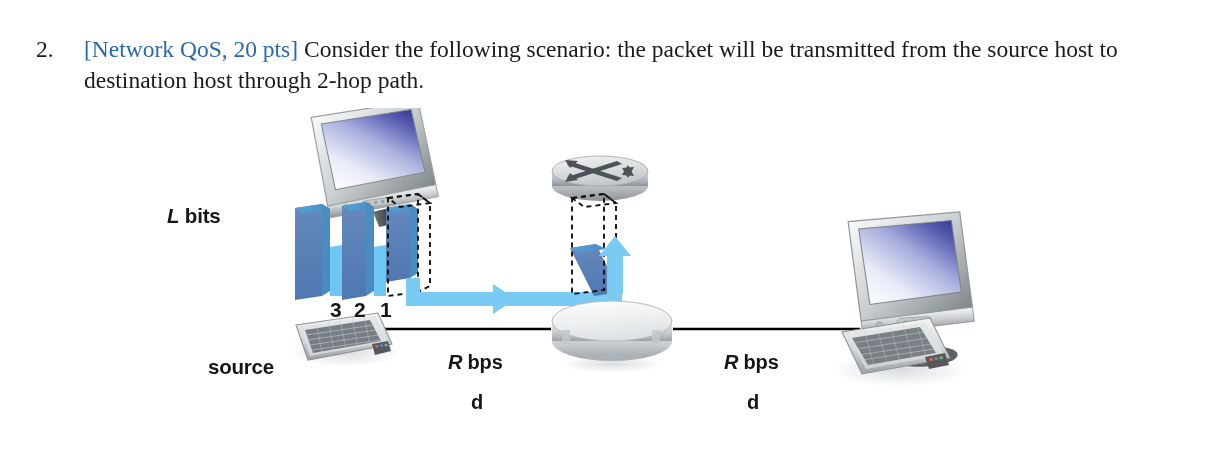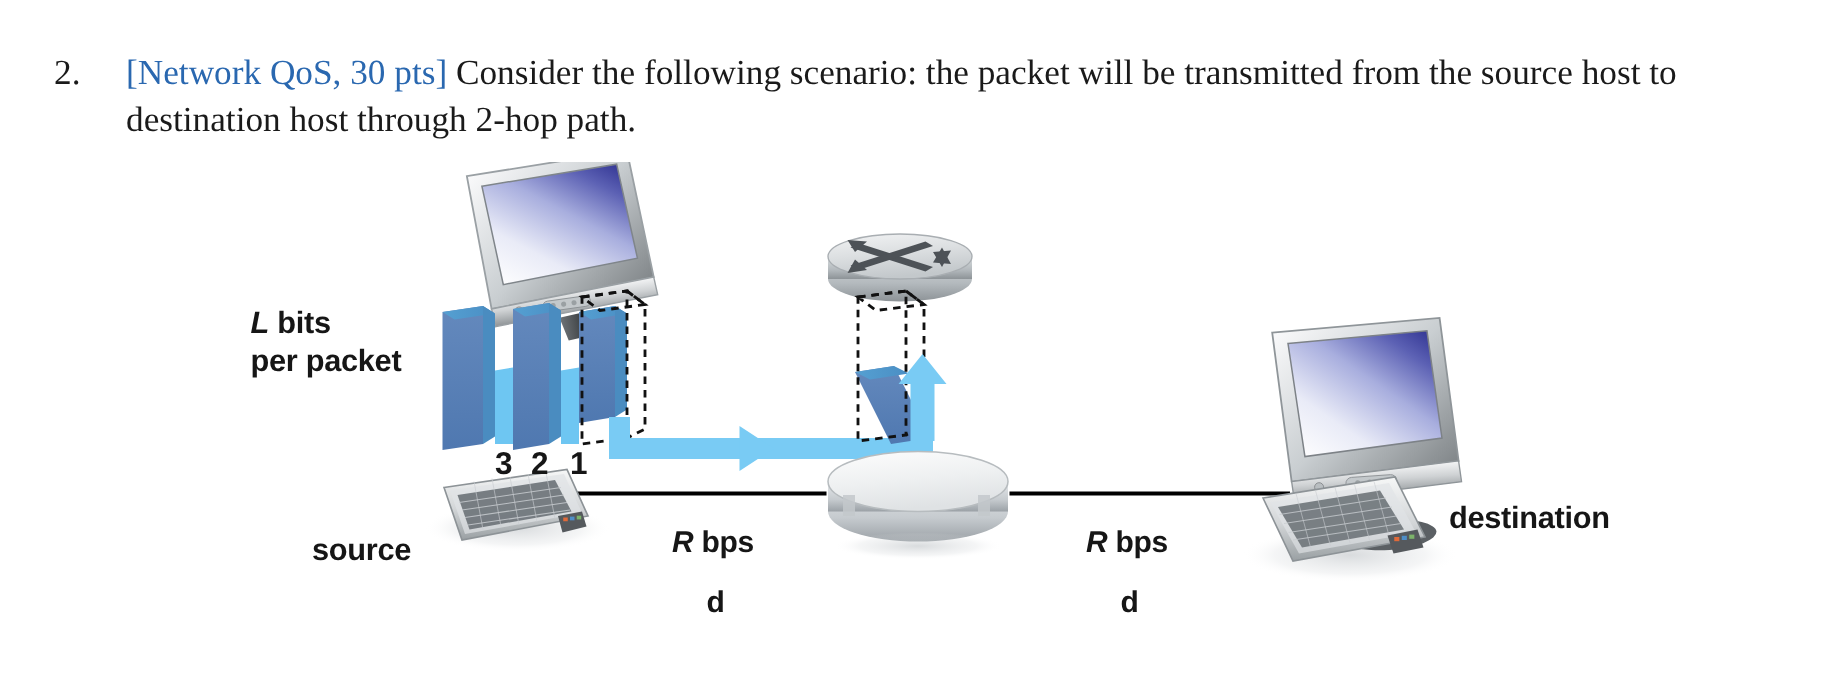--- a/index.html
+++ b/index.html
@@ -116,21 +116,21 @@
   }
   #pktnum-3 { left: 330px; top: 190px; }
   #pktnum-2 { left: 354px; top: 190px; }
   #pktnum-1 { left: 380px; top: 190px; }
 </style>
 </head>
 <body>
 
 <div id="question-block">
   <span class="qnum">2.</span>
-  <span class="qbody"><span class="tag">[Network QoS, 30 pts]</span><span> Consider the following scenario: the packet will be transmitted from the source host to destination host through 2-hop path.</span></span>
+  <span class="qbody"><span class="tag">[Network QoS, 20 pts]</span><span> Consider the following scenario: the packet will be transmitted from the source host to destination host through 2-hop path.</span></span>
 </div>
 
 <div id="figure">
 
   <svg viewBox="0 0 1228 342" xmlns="http://www.w3.org/2000/svg">
     <defs>
 
       <linearGradient id="screenGrad" x1="0" y1="1" x2="1" y2="0">
         <stop offset="0%" stop-color="#ffffff"></stop>
         <stop offset="28%" stop-color="#e9ebf7"></stop>
@@ -371,25 +371,23 @@
         <rect x="929.5" y="250" width="3.4" height="2.8" fill="#e06a3a"></rect>
         <rect x="934.5" y="249.2" width="3.4" height="2.8" fill="#4e8ec7"></rect>
         <rect x="939.5" y="248.4" width="3.4" height="2.8" fill="#7cb36a"></rect>
       </g>
     </g>
 
   </svg>
 
   <div class="figlabel" id="label-lbits">
     <div><span class="it">L</span><span> bits</span></div>
-    <div>per packet</div>
   </div>
 
   <div class="figlabel" id="label-source">source</div>
-  <div class="figlabel" id="label-destination">destination</div>
 
   <div class="figlabel" id="label-r1"><span class="it">R</span><span> bps</span></div>
   <div class="figlabel" id="label-d1">d</div>
 
   <div class="figlabel" id="label-r2"><span class="it">R</span><span> bps</span></div>
   <div class="figlabel" id="label-d2">d</div>
 
   <div class="pktnum" id="pktnum-3">3</div>
   <div class="pktnum" id="pktnum-2">2</div>
   <div class="pktnum" id="pktnum-1">1</div>

